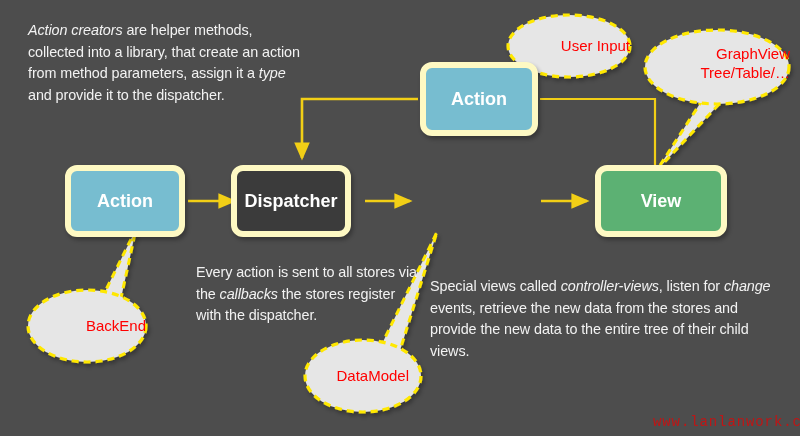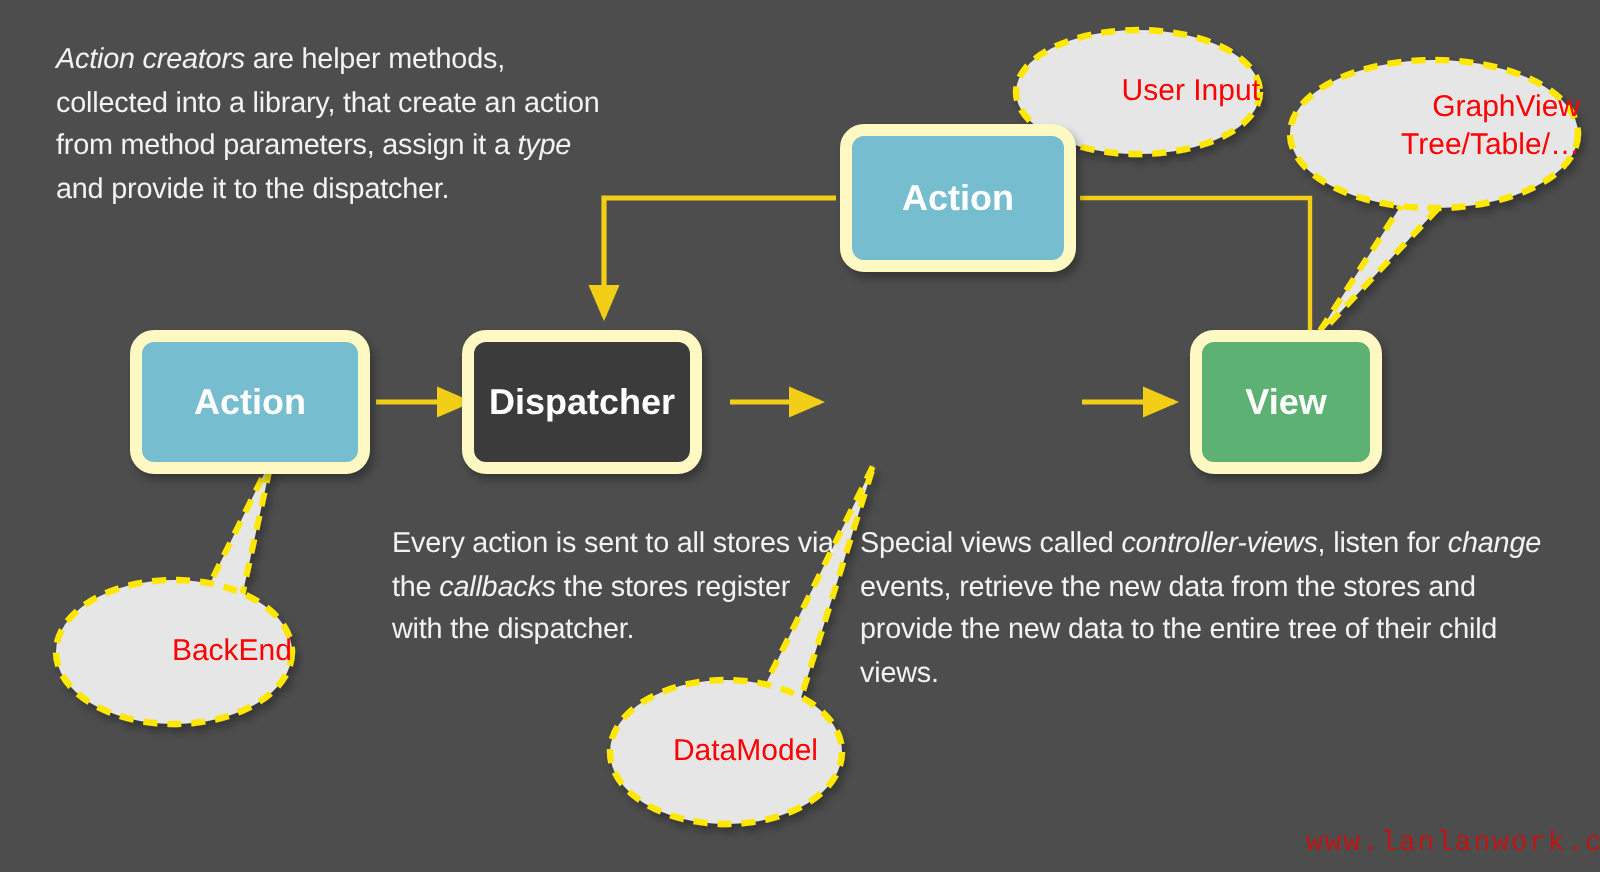--- a/index.html
+++ b/index.html
@@ -29,21 +29,21 @@
     font-size: 14.4px;
     line-height: 21.5px;
     font-family: "Liberation Sans", sans-serif;
     letter-spacing: -0.1px;
   }
   .para i { font-style: italic; }
 
   #para-intro   { left: 28px;  top: 20px;  width: 276px; }
   #para-middle  { left: 196px; top: 262px; width: 228px; }
   #para-right   { left: 430px; top: 262px; width: 352px; }
-  #para-right .p2 { }
+  #para-right .p2 { margin-top: 14px; }
 
   
   .node {
     position: absolute;
     box-sizing: border-box;
     border: 6px solid #fef9c3;
     border-radius: 12px;
     display: flex;
     align-items: center;
     justify-content: center;
@@ -56,21 +56,21 @@
   }
   .node.action   { background: #77bdd0; }
   .node.dispatch { background: #3b3b3b; }
   .node.store    { background: #273b4c; }
   .node.view     { background: #5cb173; }
 
   #node-action-top  { left: 420px; top: 62px;  width: 118px; height: 74px; }
   #node-action-left { left: 65px;  top: 165px; width: 120px; height: 72px; }
   #node-dispatcher  { left: 231px; top: 165px; width: 120px; height: 72px; }
   #node-store       { left: 418px; top: 165px; width: 120px; height: 72px; }
-  #node-view        { left: 595px; top: 165px; width: 96px; height: 72px; }
+  #node-view        { left: 595px; top: 165px; width: 132px; height: 72px; }
 
   
   .bubble-label {
     position: absolute;
     color: #ff0000;
     font-size: 15px;
     font-family: "Liberation Sans", sans-serif;
     text-align: right;
     line-height: 19px;
     z-index: 7;

